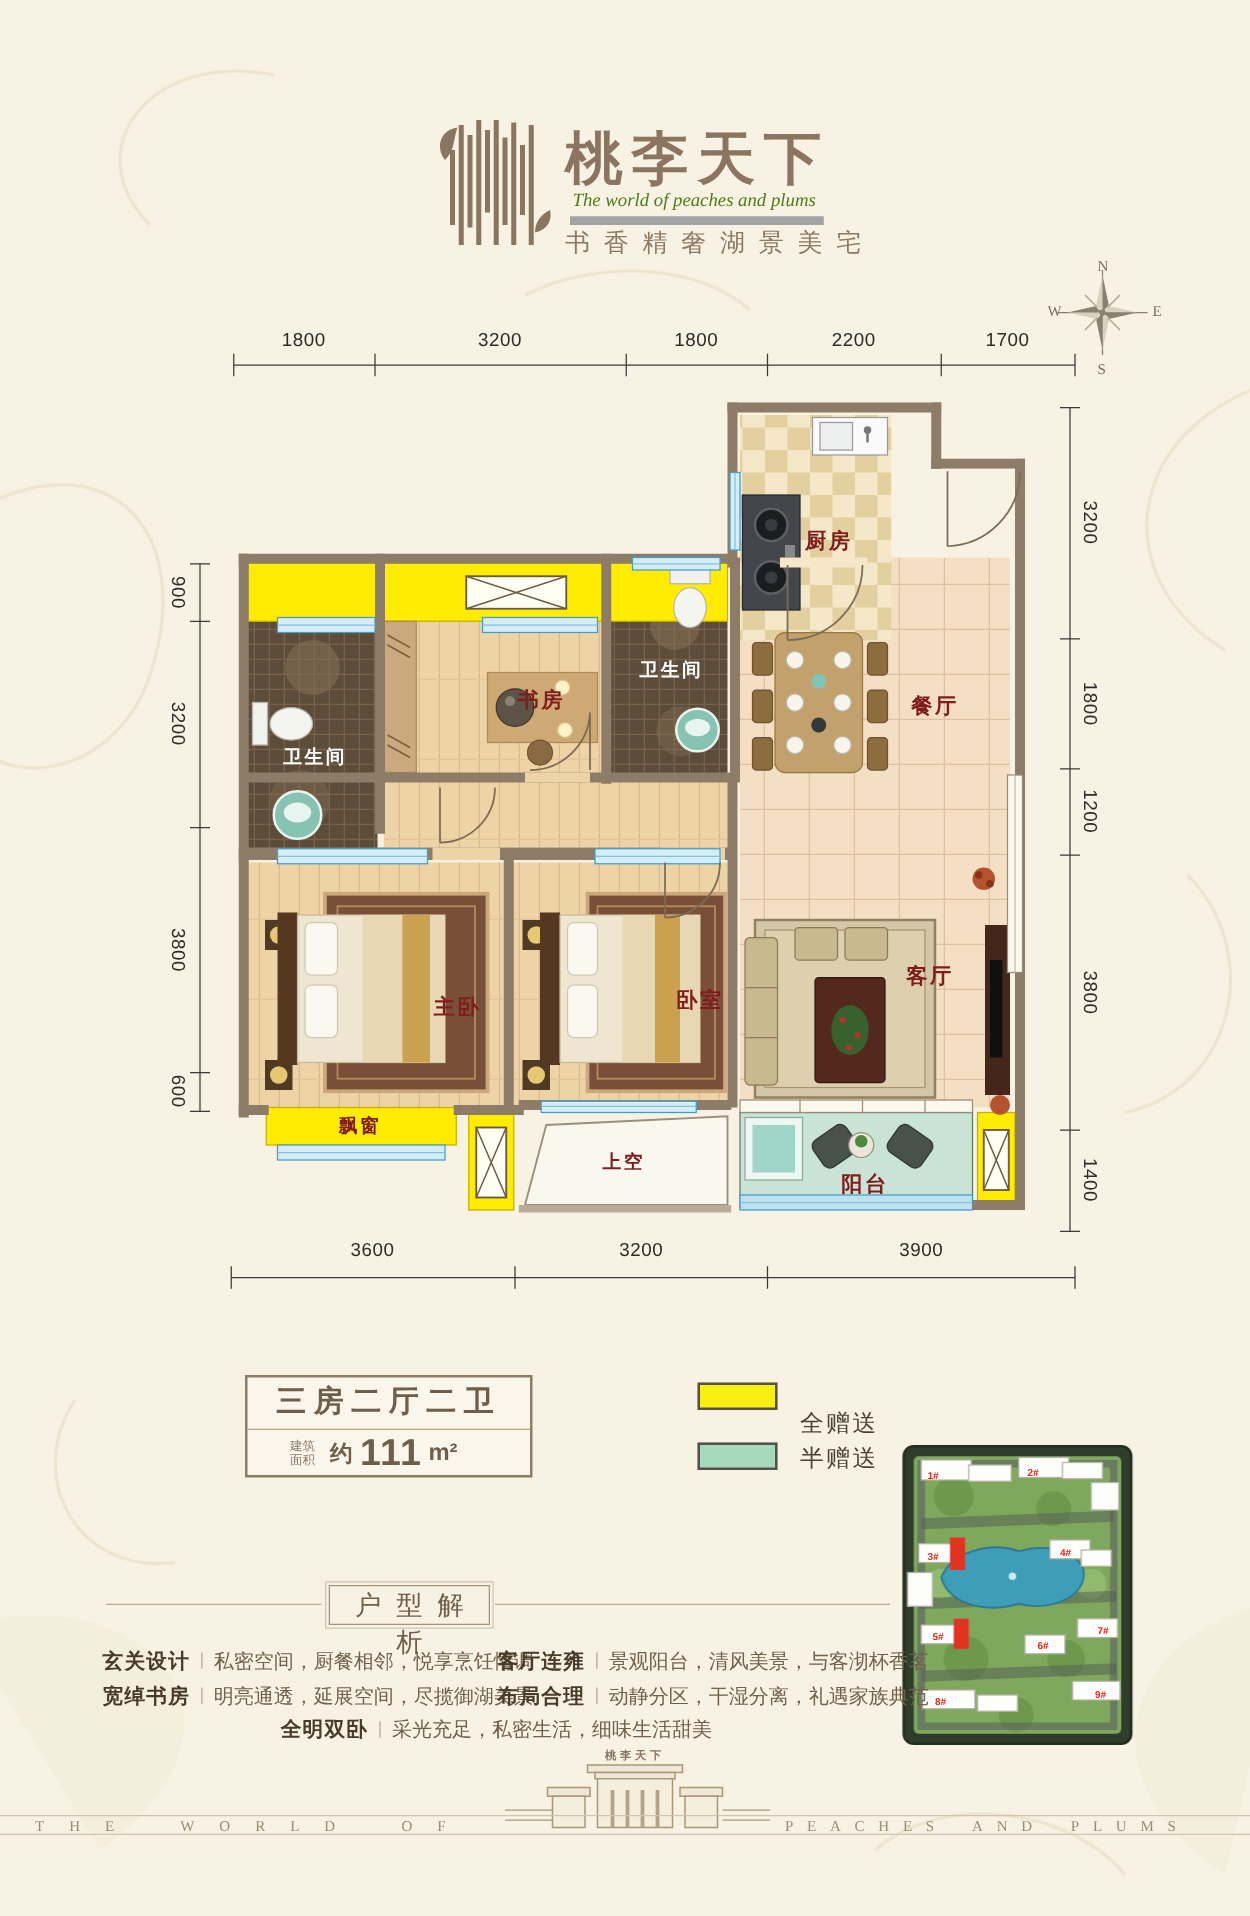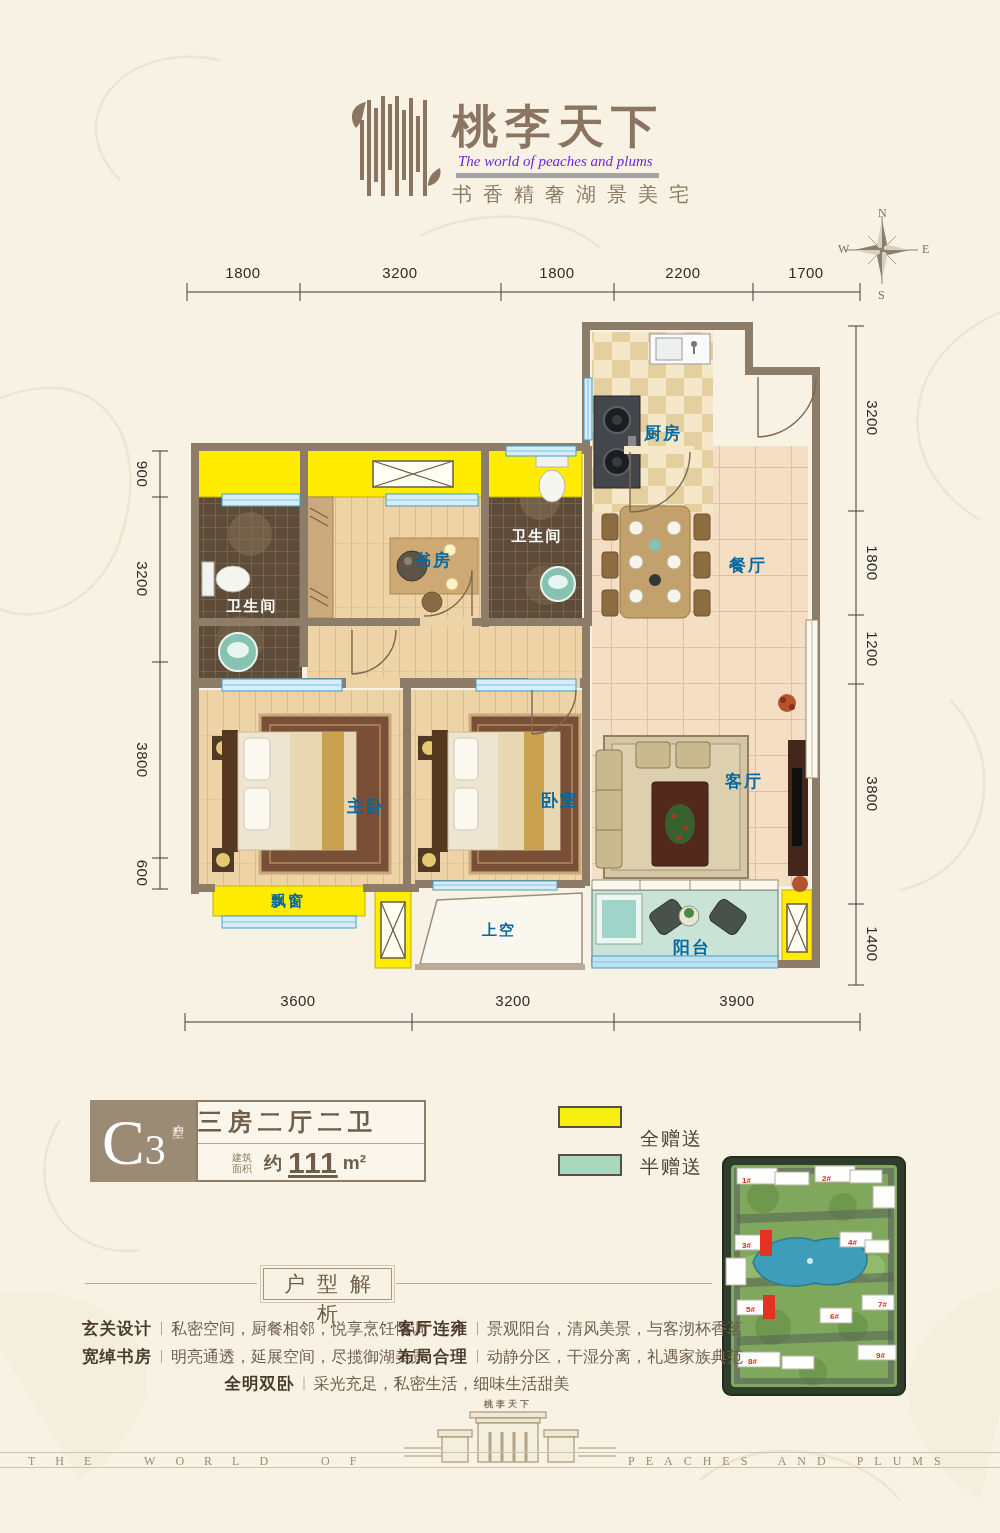--- a/index.html
+++ b/index.html
@@ -5,51 +5,51 @@
   html,body{margin:0;padding:0;background:#e8e4d8;}
   .page{position:relative;width:1000px;height:1533px;background:#f7f2e4;overflow:hidden;
         font-family:"Liberation Sans",sans-serif;}
   svg.art{position:absolute;left:0;top:0;z-index:1;}
   .txt{position:absolute;z-index:2;white-space:nowrap;}
 
   
   .brand-title{left:452px;top:96px;font-family:"Liberation Serif",serif;font-weight:bold;
                font-size:46px;color:#8b7560;letter-spacing:7px;}
   .brand-sub{left:456px;top:153px;font-family:"Liberation Serif",serif;font-style:italic;
-             font-size:15px;color:#6d28d9;border-bottom:5px solid #a3a3a3;padding:0 6px 3px 2px;}
+             font-size:15px;color:#4d7c0f;border-bottom:7px solid #a3a3a3;padding:0 6px 3px 2px;}
   .brand-tagline{left:452px;top:181px;font-family:"Liberation Serif",serif;font-size:20px;
                  color:#8d7a62;letter-spacing:11px;}
   .compass-letter{font-family:"Liberation Serif",serif;font-size:12px;color:#7b705e;}
 
   
   .dim{font-size:15px;color:#2e2c28;transform:translate(-50%,-50%);letter-spacing:0.5px;}
   .dim.v{transform:translate(-50%,-50%) rotate(90deg);}
 
   
-  .room-lbl{font-weight:bold;font-size:17px;color:#0369a1;letter-spacing:2px;
+  .room-lbl{font-weight:bold;font-size:17px;color:#7f1d1d;letter-spacing:2px;
             transform:translate(-50%,-50%);}
   .room-lbl.light{color:#ffffff;}
   .room-lbl.sm{font-size:15px;}
 
   
   .unit-left{left:90px;top:1100px;width:106px;height:82px;background:#9b8a74;z-index:2;position:absolute;}
   .unit-code{display:block;position:absolute;left:12px;top:0;line-height:86px;
              font-family:"Liberation Serif",serif;color:#fff;font-size:42px;}
   .unit-code::first-letter{font-size:64px;}
   .unit-type{position:absolute;right:10px;top:14px;writing-mode:vertical-rl;font-size:12px;
              color:#f2ece2;letter-spacing:3px;}
   .unit-right{left:196px;top:1100px;width:230px;height:82px;position:absolute;z-index:2;
               border:2px solid #8d7c66;background:rgba(253,250,243,.55);box-sizing:border-box;}
-  .unit-row1{height:41px;line-height:41px;text-align:left;border-bottom:1px solid #b5a58d;
+  .unit-row1{height:41px;line-height:41px;text-align:center;border-bottom:1px solid #b5a58d;
              font-family:"Liberation Serif",serif;font-weight:bold;font-size:24px;color:#6f5e49;letter-spacing:6px;}
   .unit-row2{height:37px;display:flex;align-items:center;padding-left:34px;color:#6f5e49;}
   .area-note{display:inline-block;width:26px;font-size:10px;line-height:11px;color:#8a7a64;
              white-space:normal;margin-right:6px;}
   .area-approx{font-size:18px;font-weight:bold;margin-right:6px;}
-  .area-val{font-size:30px;font-weight:bold;letter-spacing:1px;text-decoration:underline;}
+  .area-val{font-size:30px;font-weight:bold;letter-spacing:1px;}
   .area-unit{font-size:19px;font-weight:bold;margin-left:5px;}
 
   
   .legend-swatch{position:absolute;width:60px;height:18px;border:2px solid #55504a;z-index:2;}
   .sw-yellow{background:#f7ee12;}
   .sw-teal{background:#a9d9bd;}
   .legend-label{font-size:19px;color:#4c4336;letter-spacing:2px;}
 
   
   .bldg-lbl{font-size:8px;font-weight:bold;color:#e02818;z-index:3;}
@@ -435,24 +435,20 @@
   <span class="txt room-lbl" style="left:433px;top:560px;">书房</span>
   <span class="txt room-lbl" style="left:748px;top:565px;">餐厅</span>
   <span class="txt room-lbl light sm" style="left:252px;top:606px;">卫生间</span>
   <span class="txt room-lbl" style="left:744px;top:781px;">客厅</span>
   <span class="txt room-lbl" style="left:366px;top:806px;font-family:Liberation Mono, monospace;">主卧</span>
   <span class="txt room-lbl" style="left:560px;top:800px;">卧室</span>
   <span class="txt room-lbl sm" style="left:288px;top:901px;">飘窗</span>
   <span class="txt room-lbl sm" style="left:499px;top:930px;">上空</span>
   <span class="txt room-lbl" style="left:692px;top:947px;">阳台</span>
 
-  <div class="unit-left">
-    <span class="unit-code">C3</span>
-    <span class="unit-type">户型</span>
-  </div>
   <div class="unit-right">
     <div class="unit-row1">三房二厅二卫</div>
     <div class="unit-row2">
       <span class="area-note">建筑面积</span>
       <span class="area-approx">约</span>
       <span class="area-val">111</span>
       <span class="area-unit">m²</span>
     </div>
   </div>
 

